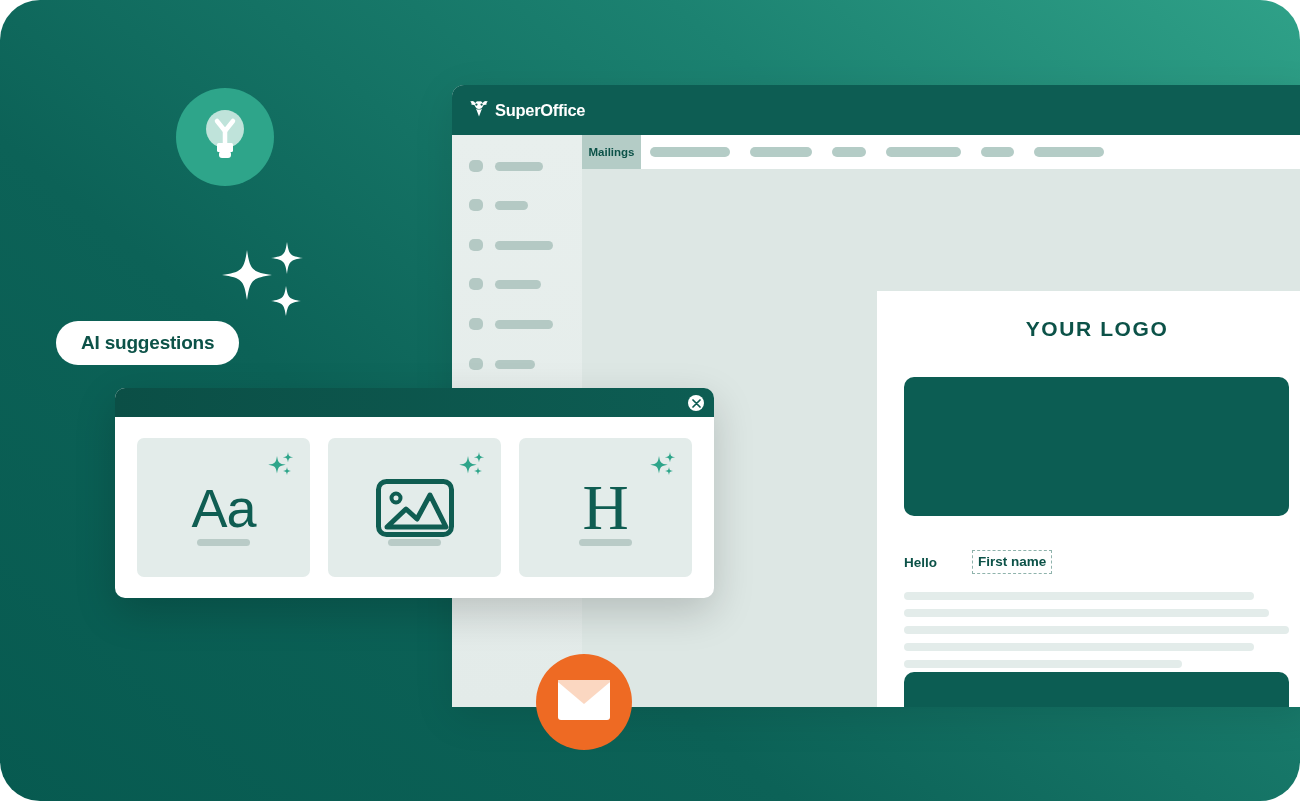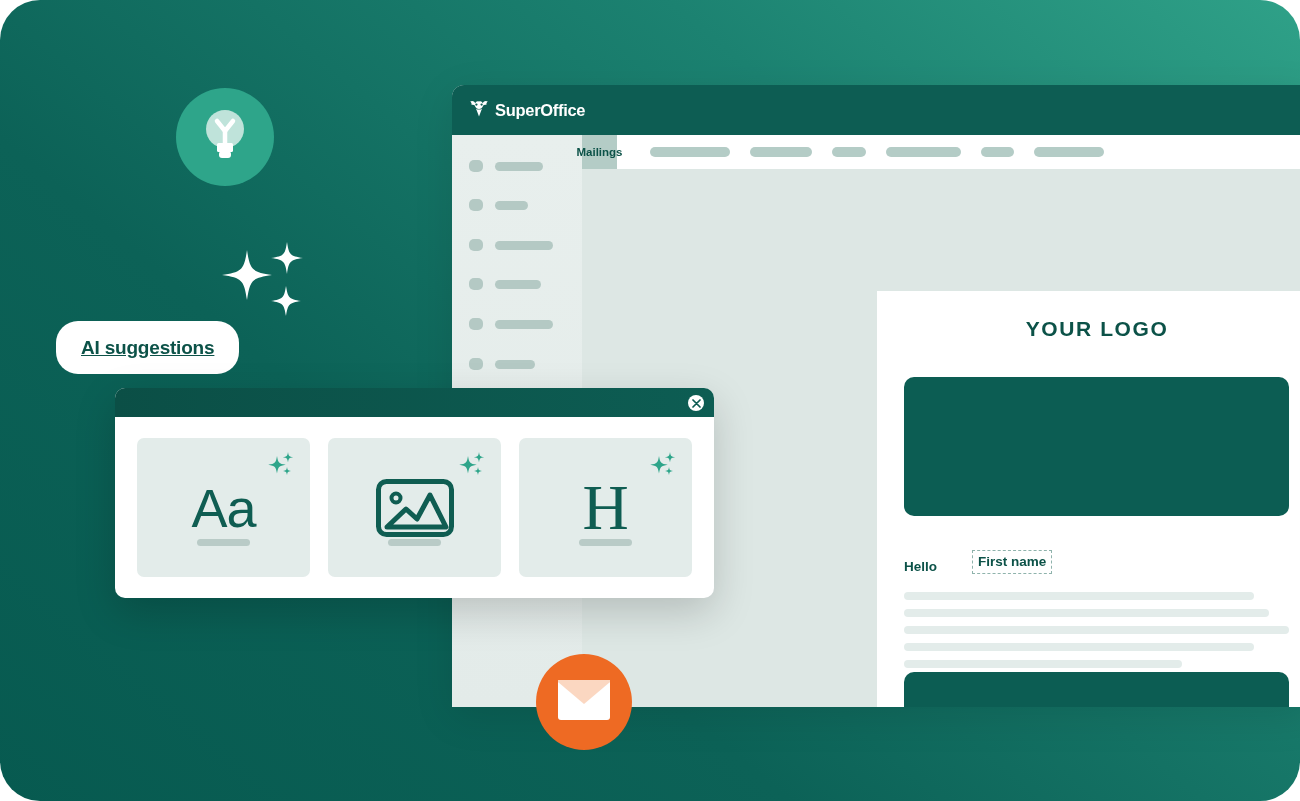--- a/index.html
+++ b/index.html
@@ -45,32 +45,31 @@
     top: 236px;
     width: 104px;
     height: 92px;
   }
 
   
   #ai-pill {
     position: absolute;
     left: 56px;
     top: 321px;
-    height: 53px;
+    height: 44px;
     padding: 0 25px;
     border-radius: 22px;
     background: #ffffff;
     color: #0c5248;
     font-size: 19px;
     font-weight: bold;
     letter-spacing: -0.2px;
     display: flex;
     align-items: center;
     justify-content: center;
-    text-decoration: underline;
   }
 
   
   #browser {
     position: absolute;
     left: 452px;
     top: 85px;
     width: 860px;
     height: 622px;
     border-radius: 12px 0 0 0;
@@ -134,21 +133,21 @@
     position: absolute;
     left: 130px;
     top: 50px;
     width: 730px;
     height: 34px;
     background: #ffffff;
   }
   #tab-mailings {
     position: absolute;
     left: 0; top: 0;
-    width: 35px;
+    width: 59px;
     height: 34px;
     background: #b4ccc6;
     color: #0c5248;
     font-size: 11.5px;
     font-weight: bold;
     display: flex;
     align-items: center;
     justify-content: center;
   }
   .tab-pill {
@@ -196,21 +195,21 @@
     border-radius: 10px;
   }
   #hero-1 { top: 86px; height: 139px; }
   #hero-2 { top: 381px; height: 119px; border-radius: 10px 10px 0 0; }
 
   #greeting {
     position: absolute;
     left: 27px;
     top: 259px;
     display: flex;
-    align-items: flex-end;
+    align-items: center;
     gap: 7px;
     color: #0c5248;
     font-size: 13.5px;
     font-weight: bold;
   }
   #merge-field {
     border: 1px dashed #8fb3ac;
     padding: 3px 5px 4px 5px;
     margin-left: 28px;
   }

